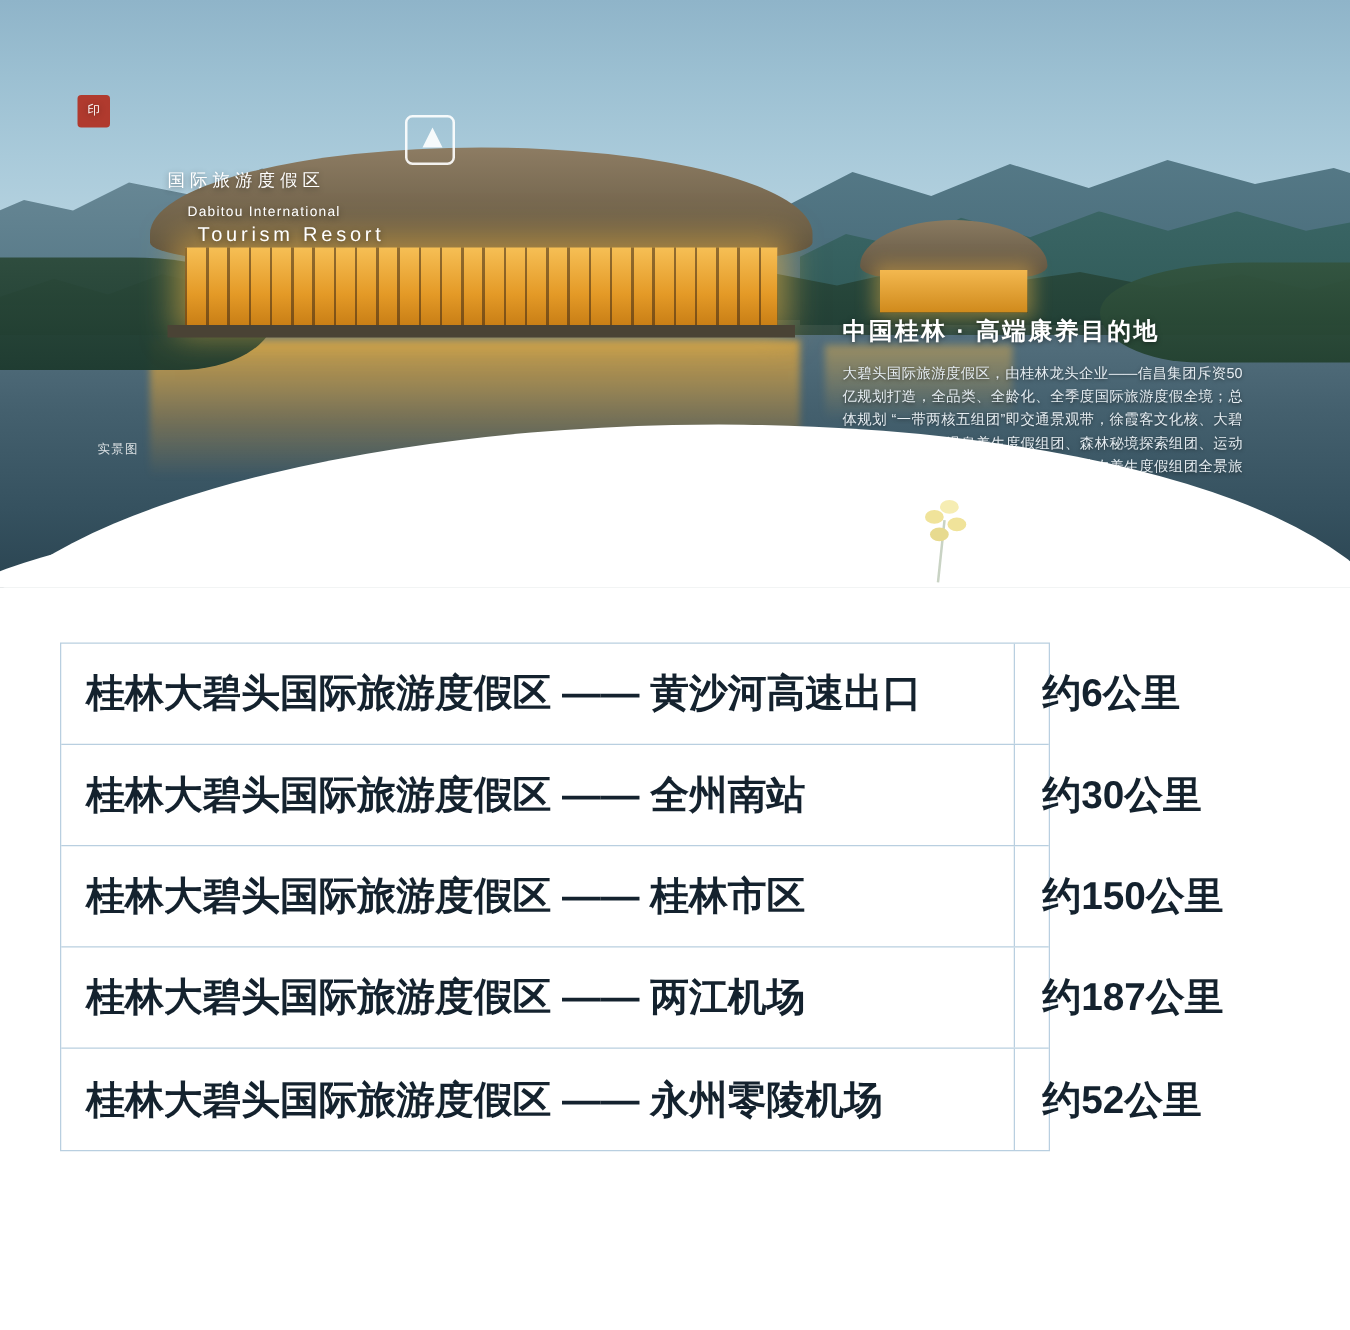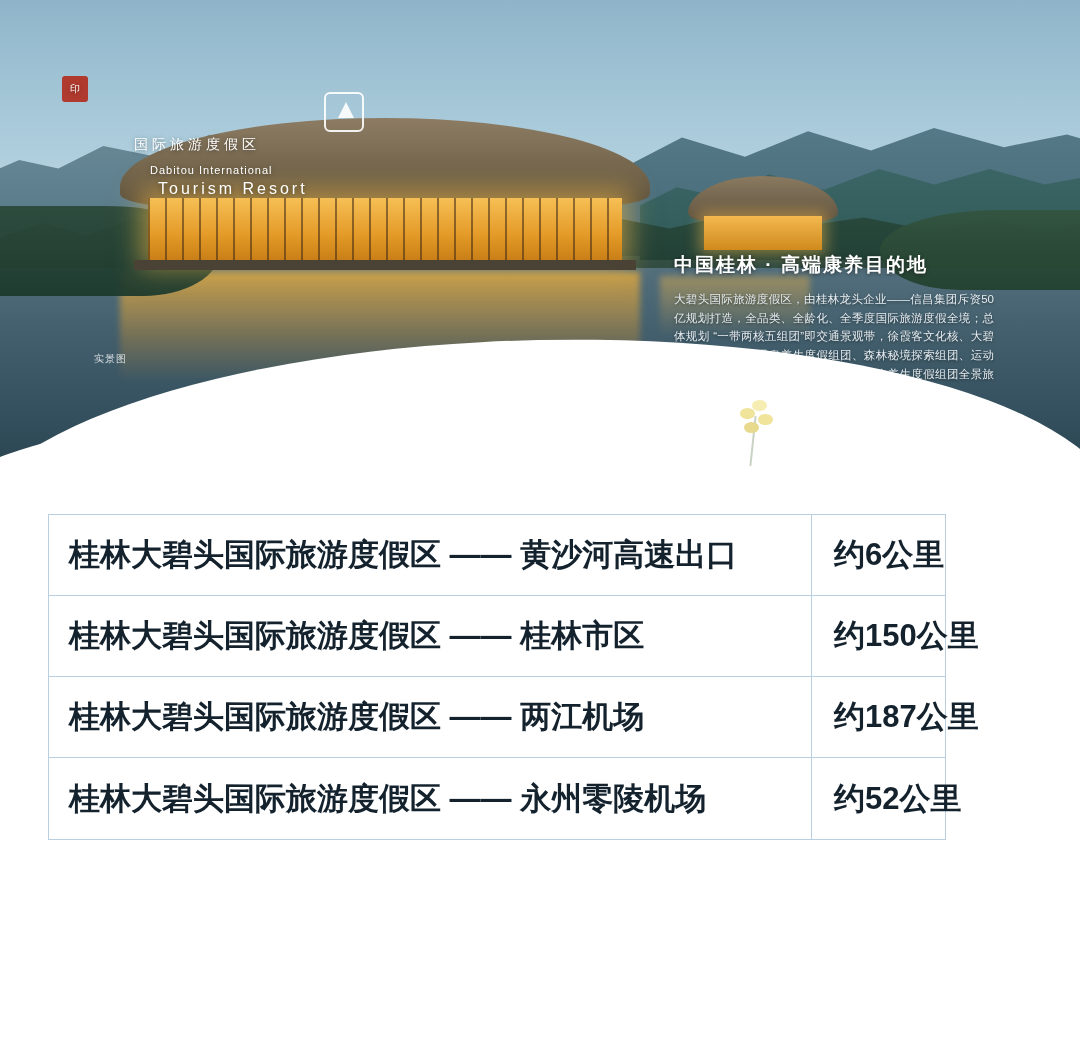--- a/index.html
+++ b/index.html
@@ -198,29 +198,29 @@
     font-size: 19px; font-weight: 700; color: #ffffff; letter-spacing: 2px;
     text-shadow: 0 1px 4px rgba(0,0,0,.5);
     margin-bottom: 12px;
   }
   .hero-copy .body {
     font-size: 11.5px; line-height: 1.62; color: #e6edf2;
     text-shadow: 0 1px 3px rgba(0,0,0,.5);
     text-align: justify;
   }
   .photo-note {
-    position: absolute; left: 94px; top: 352px;
+    position: absolute; left: 78px; top: 352px;
     font-size: 10px; color: rgba(255,255,255,.8);
     letter-spacing: 1px;
   }
 
   
   .table-wrap {
     position: absolute; left: 48px; top: 514px;
-    width: 898px;
+    width: 792px;
     border: 1px solid #b9cfe0;
     background: #ffffff;
   }
   .trow {
     display: flex;
     height: 81px;
     border-bottom: 1px solid #b9cfe0;
   }
   .trow:last-child { border-bottom: none; }
   .tcell-route {
@@ -302,20 +302,24 @@
     </div>
   </div>
 
   <div class="table-wrap">
 
     <div class="trow">
       <div class="tcell-route">桂林大碧头国际旅游度假区 —— 黄沙河高速出口</div>
       <div class="tcell-dist">约6公里</div>
     </div>
 
+    <div class="trow">
+      <div class="tcell-route">桂林大碧头国际旅游度假区 —— 全州南站</div>
+      <div class="tcell-dist">约30公里</div>
+    </div>
 
     <div class="trow">
       <div class="tcell-route">桂林大碧头国际旅游度假区 —— 桂林市区</div>
       <div class="tcell-dist">约150公里</div>
     </div>
 
     <div class="trow">
       <div class="tcell-route">桂林大碧头国际旅游度假区 —— 两江机场</div>
       <div class="tcell-dist">约187公里</div>
     </div>

